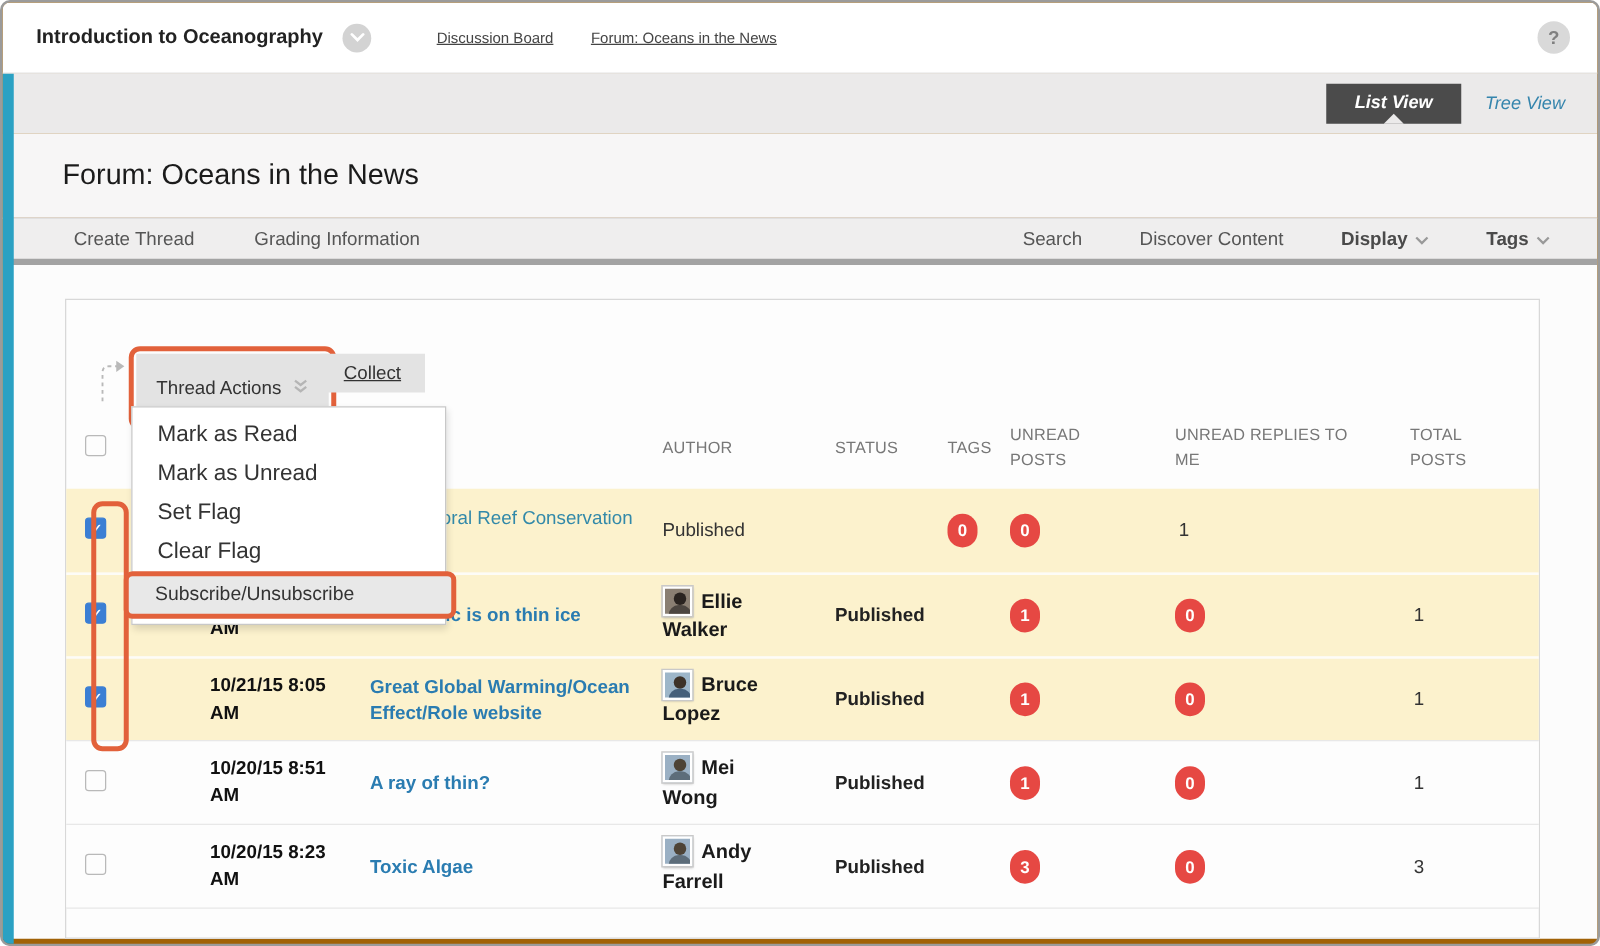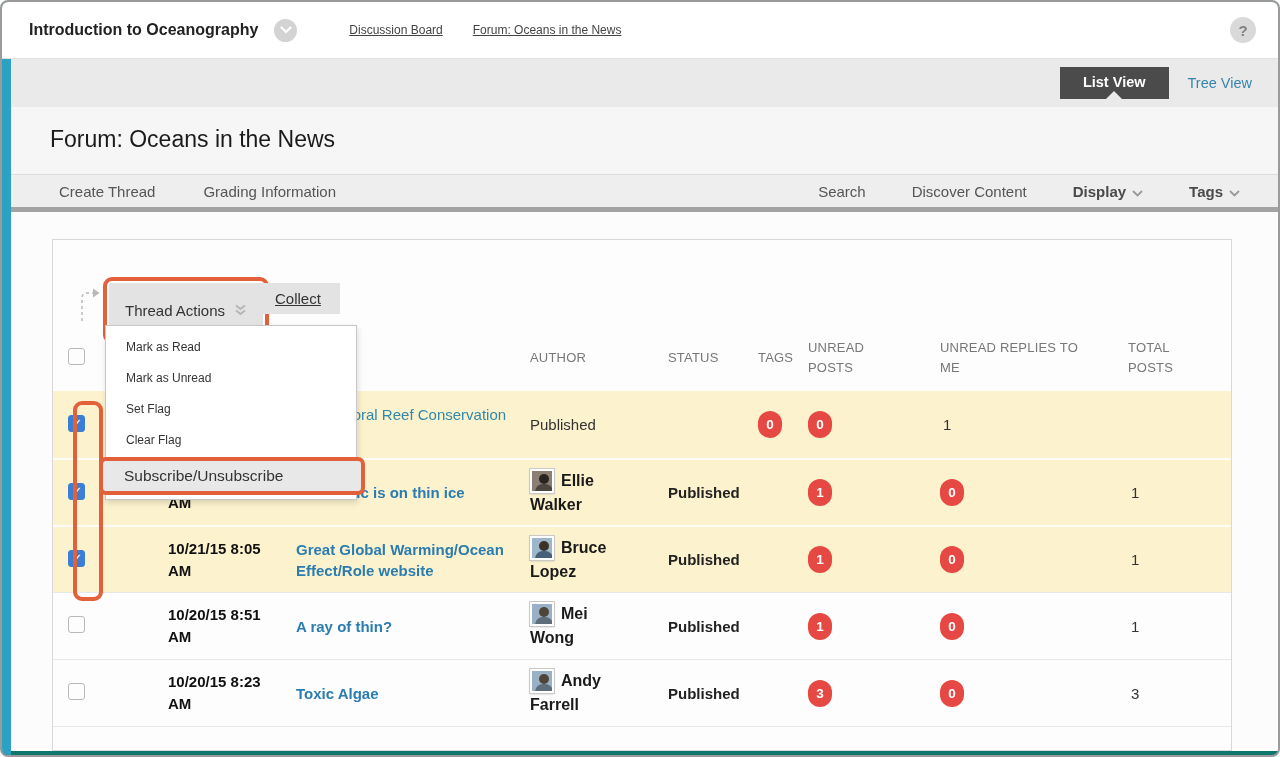--- a/index.html
+++ b/index.html
@@ -2,21 +2,21 @@
 <html><head>
 <meta charset="utf-8">
 <style>
   * { margin:0; padding:0; box-sizing:border-box; }
   html,body { background:#fff; }
   body { font-family:"Liberation Sans","DejaVu Sans",sans-serif; }
 
   .window {
     position:relative; width:1280px; height:757px;
     border:2px solid #9b9b9b; border-radius:8px; overflow:hidden;
-    background:#0f766e;
+    background:#a16207;
   }
 
   
   .topbar {
     height:57px; background:#ffffff; border-bottom:1px solid #e3e3e3;
     display:flex; align-items:center; padding:0 22px 0 27px;
   }
   .course-title { font-size:16px; font-weight:bold; color:#222; }
   .circle-btn {
     width:23px; height:23px; border-radius:50%; background:#d3d3d3;
@@ -31,21 +31,21 @@
     background:#d9d9d9; color:#808080; font-size:15px; font-weight:bold;
     display:flex; align-items:center; justify-content:center;
   }
 
   
   .teal-strip { position:absolute; left:0; top:57px; width:9px; height:700px; background:#2ba1c3; z-index:5; }
 
   
   .band {
     height:48px; background:#ebeaea;
-    display:flex; align-items:center; justify-content:flex-end; padding-right:14px;
+    display:flex; align-items:center; justify-content:flex-end; padding-right:14px;font-style:italic;
   }
   .tab-active {
     position:relative; background:#4b4b4b; color:#fff; font-weight:bold; font-size:14.5px;
     padding:7px 23px 9px 23px;
   }
   .tab-active::after {
     content:""; position:absolute; left:50%; bottom:0; transform:translateX(-50%);
     border-left:8px solid transparent; border-right:8px solid transparent;
     border-bottom:8px solid #ebeaea;
   }
@@ -149,21 +149,21 @@
   .trow:nth-of-type(4) .avatar { background:#8a7f72; } .trow:nth-of-type(4) .avatar::before{background:#2a2420;} .trow:nth-of-type(4) .avatar::after{background:#4c4640;}
   .trow:nth-of-type(5) .avatar { background:#9db6c9; } .trow:nth-of-type(5) .avatar::before{background:#3d3228;} .trow:nth-of-type(5) .avatar::after{background:#46607a;}
 
   
   .menu {
     position:absolute; left:103px; top:323px; width:252px; z-index:20;
     background:#fff; border:1px solid #c8c8c8; padding:6px 0 0 0;
     box-shadow:1px 3px 6px rgba(0,0,0,.14);
   }
   .menu-item {
-    height:31px; line-height:31px; padding-left:20px; font-size:12px; color:#333; cursor:pointer;
+    height:31px; line-height:31px; padding-left:20px; font-size:18px; color:#333; cursor:pointer;
   }
   .menu-item-hl {
     position:relative; margin:1px -7px 4px -7px; width:266px; height:38px;
     background:#e8e8e8; border:4px solid #e2613b; border-radius:7px;
     display:flex; align-items:center; padding-left:21px; font-size:15.5px; color:#333; cursor:pointer;
   }
 
   
   .cb-ring {
     position:absolute; left:71px; top:399px; width:30px; height:200px;

